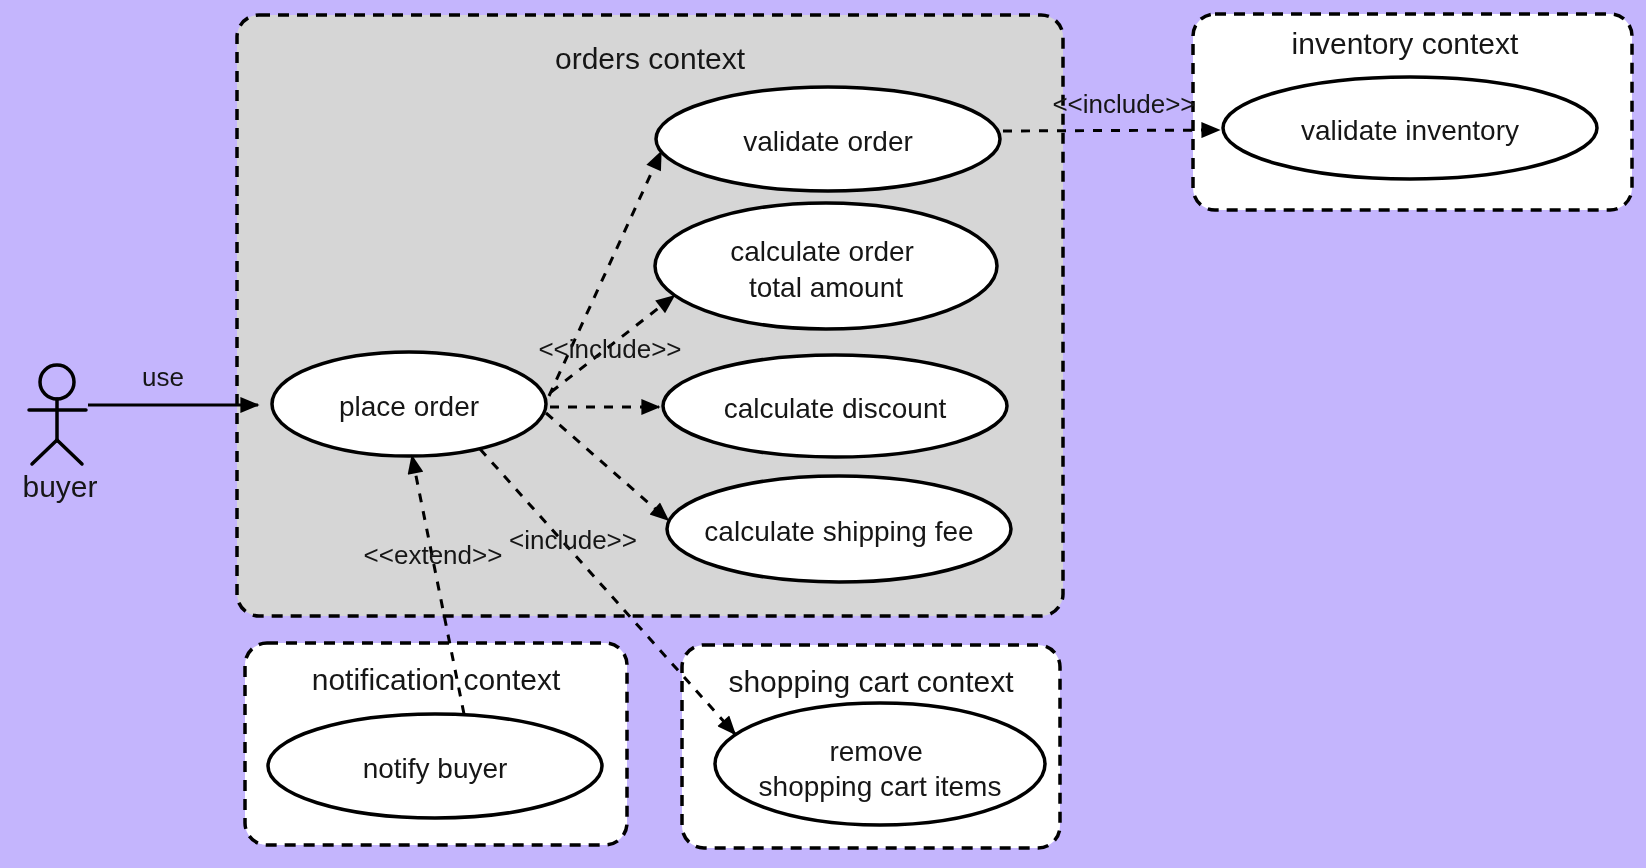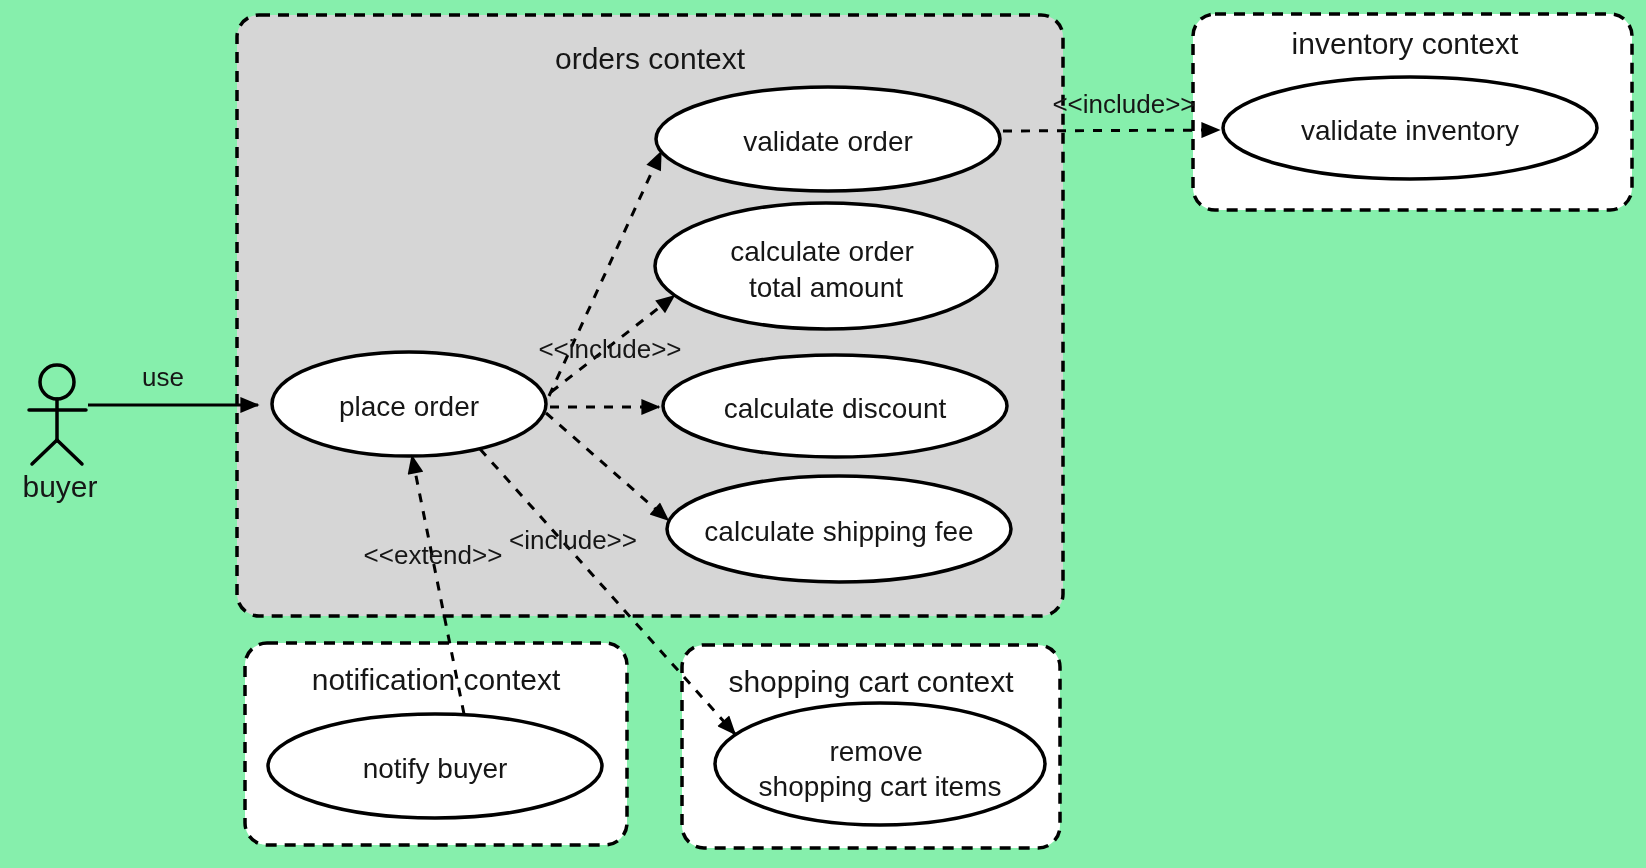--- a/index.html
+++ b/index.html
@@ -1,16 +1,16 @@
 <!DOCTYPE html>
 <html><head>
 <meta charset="utf-8">
 <style>
   html,body{margin:0;padding:0;background:#ffffff;}
-  .canvas{position:relative;width:1646px;height:868px;background:#86efac;overflow:hidden;}
+  .canvas{position:relative;width:1646px;height:868px;background:#c4b5fd;overflow:hidden;}
   svg{display:block;}
   .ctx{stroke:#000000;stroke-width:3.5;stroke-dasharray:11 8;}
   .node{stroke:#000000;stroke-width:3.5;}
   .arrow{stroke:#000000;stroke-width:3;fill:none;}
   .dash{stroke-dasharray:9 9;}
   text{font-family:"Liberation Sans", sans-serif;fill:#161616;text-anchor:middle;dominant-baseline:central;}
   .title{font-size:30px;}
   .nlabel{font-size:28px;}
   .rlabel{font-size:26px;}
   .alabel{font-size:30px;}

